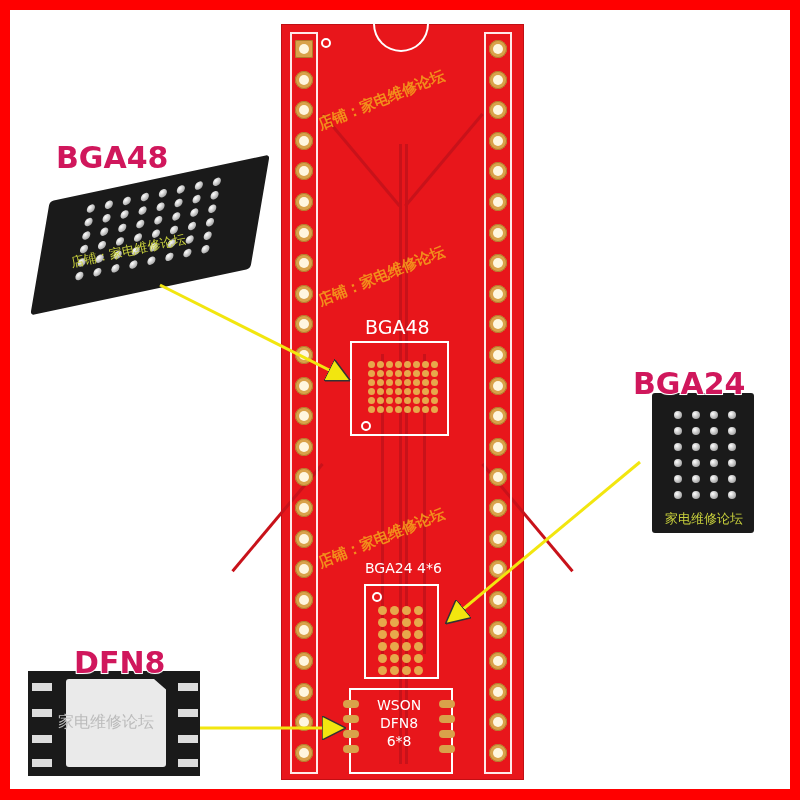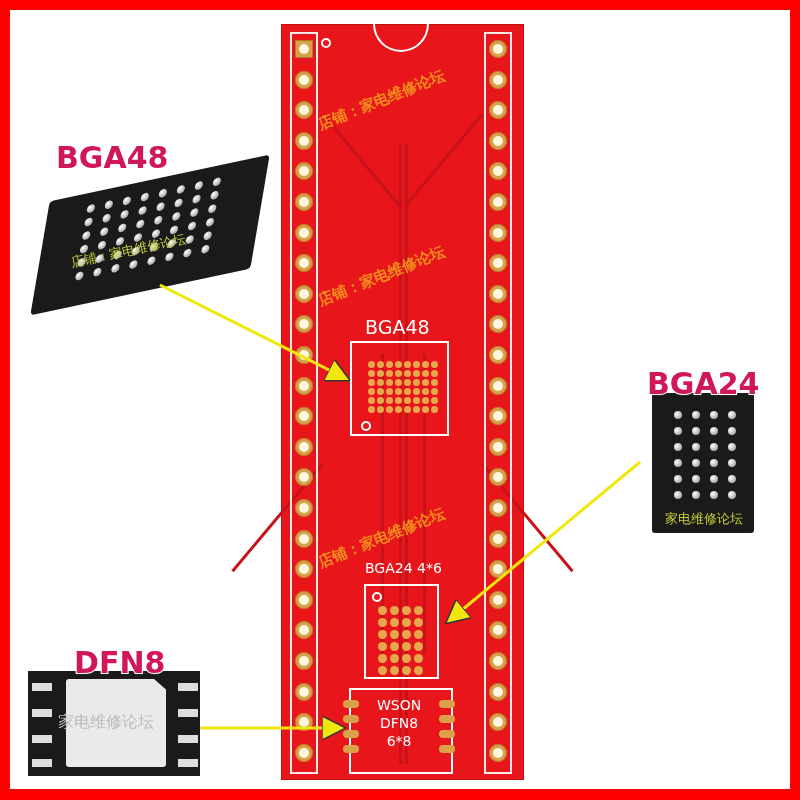--- a/index.html
+++ b/index.html
@@ -273,21 +273,21 @@
     <div class="chip-ball" style="left: 76px; top: 66px;"></div>
     <div class="chip-ball" style="left: 22px; top: 82px;"></div>
     <div class="chip-ball" style="left: 40px; top: 82px;"></div>
     <div class="chip-ball" style="left: 58px; top: 82px;"></div>
     <div class="chip-ball" style="left: 76px; top: 82px;"></div>
     <div class="chip-ball" style="left: 22px; top: 98px;"></div>
     <div class="chip-ball" style="left: 40px; top: 98px;"></div>
     <div class="chip-ball" style="left: 58px; top: 98px;"></div>
     <div class="chip-ball" style="left: 76px; top: 98px;"></div>
   </div>
-<div class="label" style="left:647px;top:366px;">BGA24</div>
+<div class="label" style="left:633px;top:366px;">BGA24</div>
 <div class="chip-text" style="left:665px;top:510px;">家电维修论坛</div>
 
 <div class="chip" style="left:28px;top:671px;width:172px;height:105px;">
   <div style="position:absolute;left:38px;top:8px;width:100px;height:88px;background:#eaeaea;border-radius:3px;clip-path:polygon(0 0,88% 0,100% 12%,100% 100%,0 100%);"></div>
   <div style="position:absolute;left:4px;top:12px;width:20px;height:8px;background:#ddd;"></div>
   <div style="position:absolute;left:4px;top:38px;width:20px;height:8px;background:#ddd;"></div>
   <div style="position:absolute;left:4px;top:64px;width:20px;height:8px;background:#ddd;"></div>
   <div style="position:absolute;left:4px;top:88px;width:20px;height:8px;background:#ddd;"></div>
   <div style="position:absolute;left:150px;top:12px;width:20px;height:8px;background:#ddd;"></div>
   <div style="position:absolute;left:150px;top:38px;width:20px;height:8px;background:#ddd;"></div>

